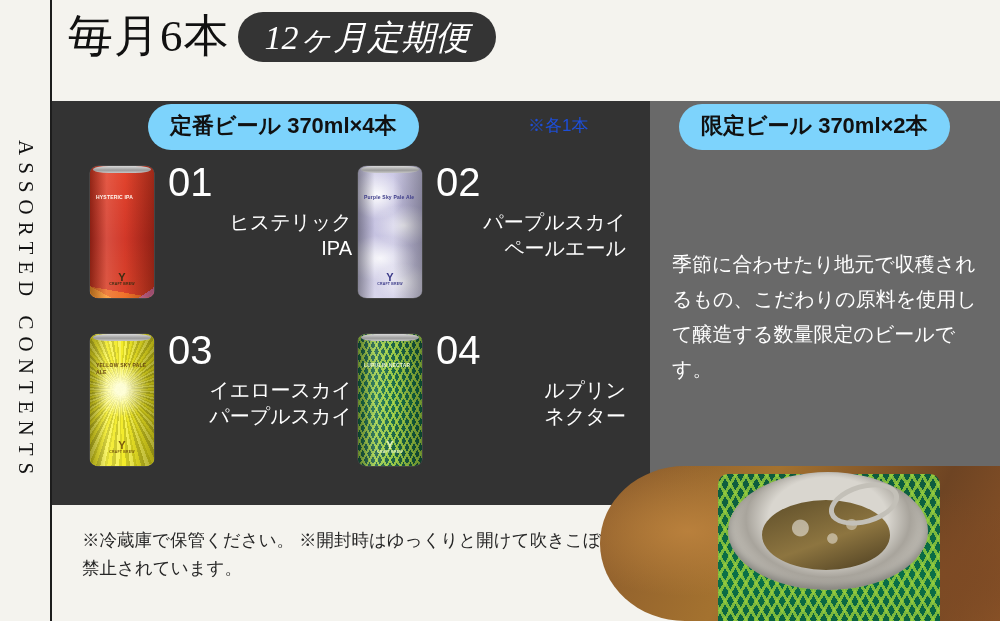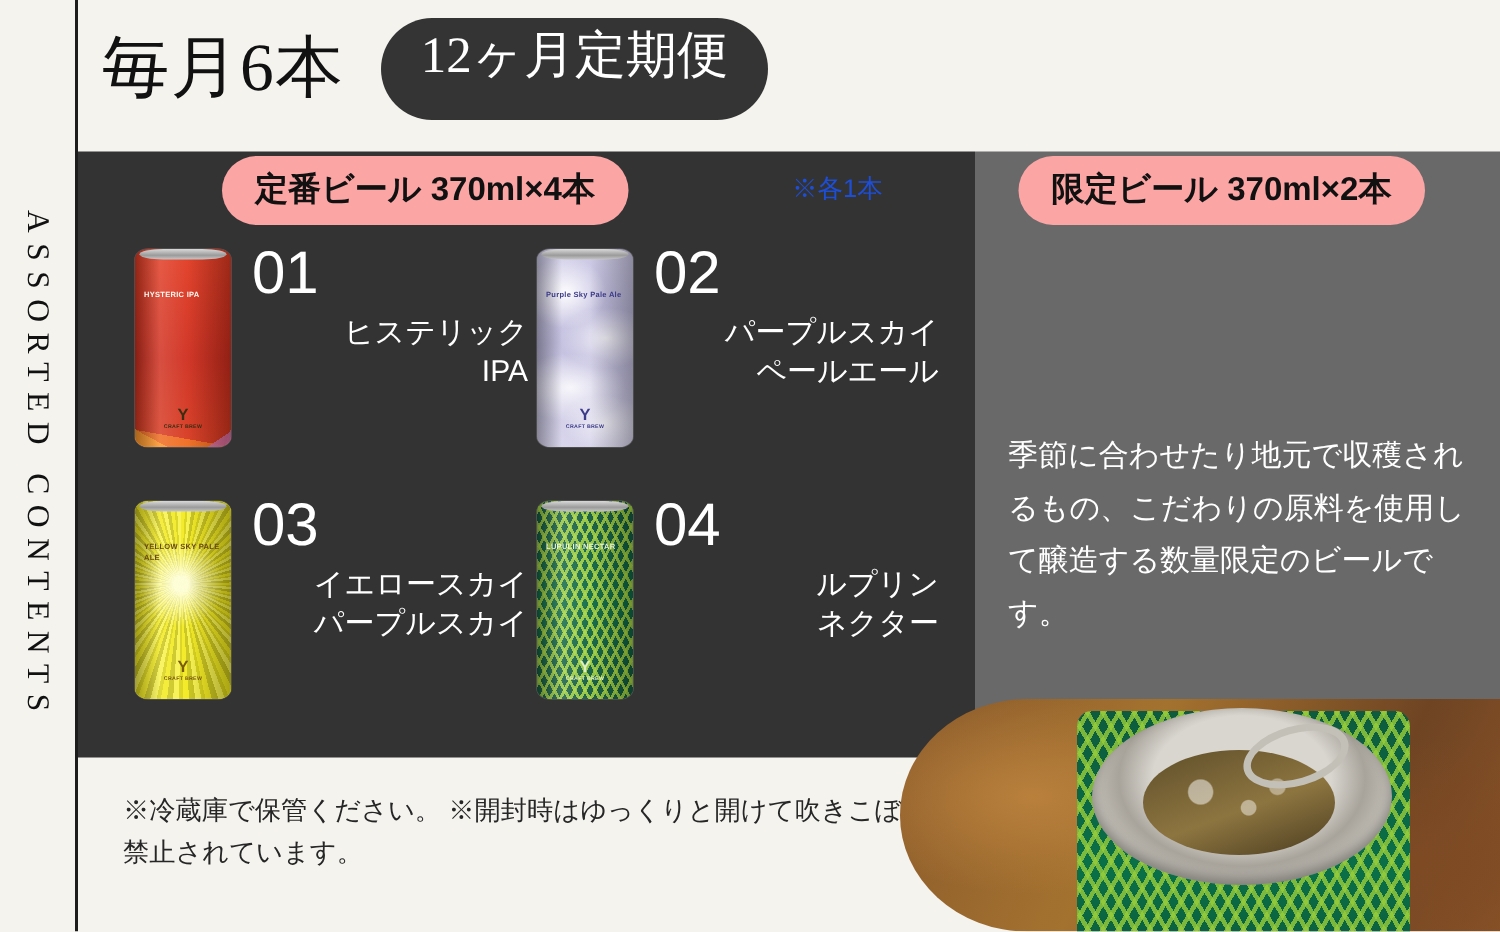--- a/index.html
+++ b/index.html
@@ -28,56 +28,57 @@
     font-family: "Liberation Serif", serif;
     font-size: 21px;
     letter-spacing: 7px;
     color: #111;
     white-space: nowrap;
   }
 
   
   .header {
     position: absolute; left: 68px; top: 12px;
-    display: flex; align-items: center; gap: 24px;
+    display: flex; align-items: center; gap: 8px;
   }
   .header-title {
     font-family: "Liberation Serif", serif;
     font-size: 45px;
     color: #111;
     letter-spacing: 1px;
     line-height: 1;
   }
   .header-badge {
     background: #343434;
     color: #fff;
     border-radius: 40px;
-    padding: 8px 27px 24px 27px;
+    padding: 8px 27px 6px 27px;
     font-family: "Liberation Serif", serif;
     font-size: 34px;
     line-height: 1.05;
     white-space: nowrap;
+    font-style: italic;
   }
 
   
   .panel-dark {
     position: absolute; left: 52px; top: 101px;
     width: 598px; height: 404px;
     background: #333333;
   }
   
   .panel-gray {
     position: absolute; left: 650px; top: 101px;
     width: 350px; height: 382px;
     background: #696969;
   }
 
   
   .pill {
-    background: #fca5a5;
+    background: #7dd3fc;
     color: #111;
     border-radius: 30px;
     font-size: 22px;
     font-weight: 700;
     padding: 9px 22px 11px 22px;
     white-space: nowrap;
     display: inline-block;
     line-height: 1.2;
   }
   .pill-std { position: absolute; left: 148px; top: 104px; }
@@ -179,21 +180,21 @@
     color: #fff; font-size: 20px; line-height: 1.32;
     text-align: right; margin-top: 7px; white-space: pre-line;
   }
   .b1 .beer-text, .b3 .beer-text { width: 184px; }
   .b2 .beer-text, .b4 .beer-text { width: 200px; }
 
   
   .gray-desc {
     position: absolute; left: 672px; top: 247px;
     width: 310px;
-    color: #fff; font-size: 20px; line-height: 1.75; margin-top: 40px;
+    color: #fff; font-size: 20px; line-height: 1.75;
   }
 
   
   .notes {
     position: absolute; left: 82px; top: 526px;
     color: #262626; font-size: 17.5px; line-height: 1.62;
   }
 
   
   .photo {

